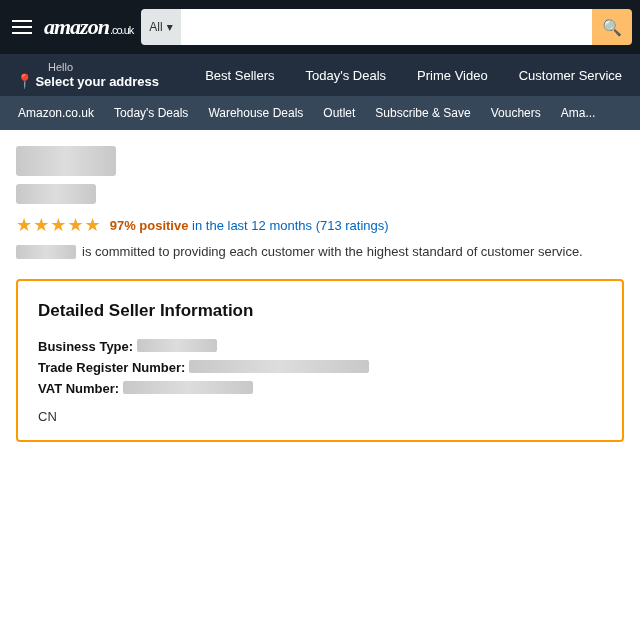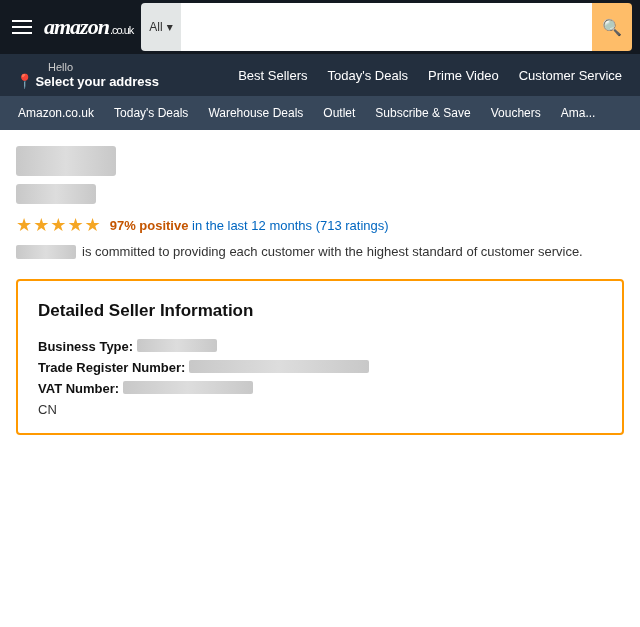--- a/index.html
+++ b/index.html
@@ -42,21 +42,21 @@
     .amazon-logo .co-uk {
       font-size: 11px;
       font-style: normal;
       font-weight: normal;
       margin-left: 1px;
       margin-bottom: 2px;
     }
     .search-bar {
       display: flex;
       flex: 1;
-      height: 48px;
+      height: 36px;
       border-radius: 4px;
       overflow: hidden;
     }
     .search-category {
       background: #e3e6e6;
       border: none;
       padding: 0 8px;
       font-size: 12px;
       color: #333;
       cursor: pointer;
@@ -108,21 +108,21 @@
       color: #fff;
     }
     .address-icon {
       color: #ccc;
       font-size: 14px;
       margin-right: 2px;
     }
     .nav-links {
       display: flex;
       align-items: center;
-      gap: 0;
+      gap: 11px;
       flex: 1;
       justify-content: flex-end;
     }
     .nav-link {
       color: #fff;
       font-size: 13px;
       padding: 4px 10px;
       cursor: pointer;
       white-space: nowrap;
     }
@@ -265,21 +265,21 @@
       border-radius: 2px;
     }
     .addr-blur-1 { width: 380px; }
     .addr-blur-2 { width: 200px; }
     .addr-blur-3 { width: 100px; }
     .addr-blur-4 { width: 140px; }
 
     .cn-text {
       font-size: 13px;
       color: #333;
-      margin-top: 6px;
+      margin-top: 13px;
     }
   </style>
 </head>
 <body>
 
 <div class="top-nav">
   <div class="hamburger">
     <span></span>
       <span></span>
       <span></span>

